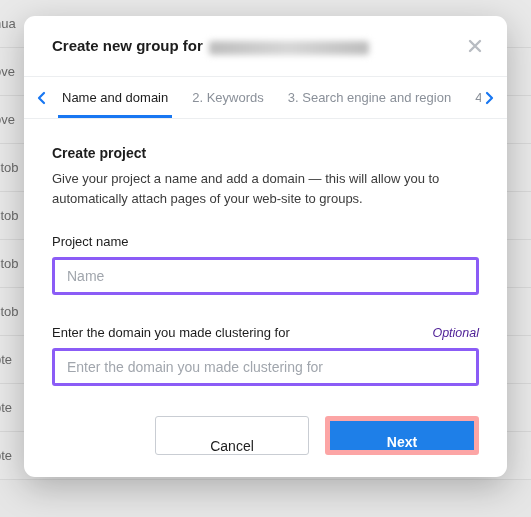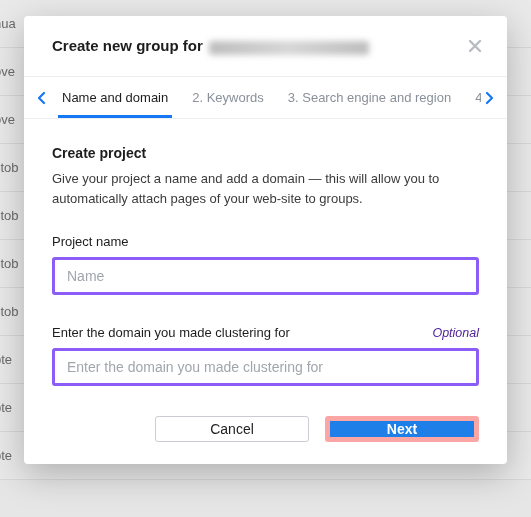--- a/index.html
+++ b/index.html
@@ -24,21 +24,21 @@
     background: #e9e9e9;
   }
   .bg-row span { margin-left: -6px; }
 
   .modal {
     position: absolute;
     left: 24px;
     top: 16px;
     width: 483px;
     background: #fff;
-    border-radius: 4px;
+    border-radius: 11px;
     box-shadow: 0 10px 35px rgba(0,0,0,0.25);
   }
 
   .modal-header {
     display: flex;
     align-items: center;
     padding: 18px 20px 18px 28px;
     border-bottom: 1px solid #eceef0;
   }
   .modal-title {
@@ -152,27 +152,27 @@
   }
   .text-input::placeholder { color: #a1a6ad; }
 
   .actions {
     display: flex;
     justify-content: flex-end;
     gap: 16px;
     margin-top: 8px;
   }
   .btn {
-    height: 26px;
+    height: 39px;
     min-width: 154px;
     border-radius: 3px;
     font-size: 14px;
     cursor: pointer;
     display: inline-flex;
-    align-items: center;
+    align-items: flex-end;
     justify-content: center;
   }
   .btn-secondary {
     background: #fff;
     border: 1px solid #c9cdd3;
     color: #1d1d1d;
   }
   .btn-primary {
     background: #1e7fe8;
     border: 5px solid #fca5a5;

